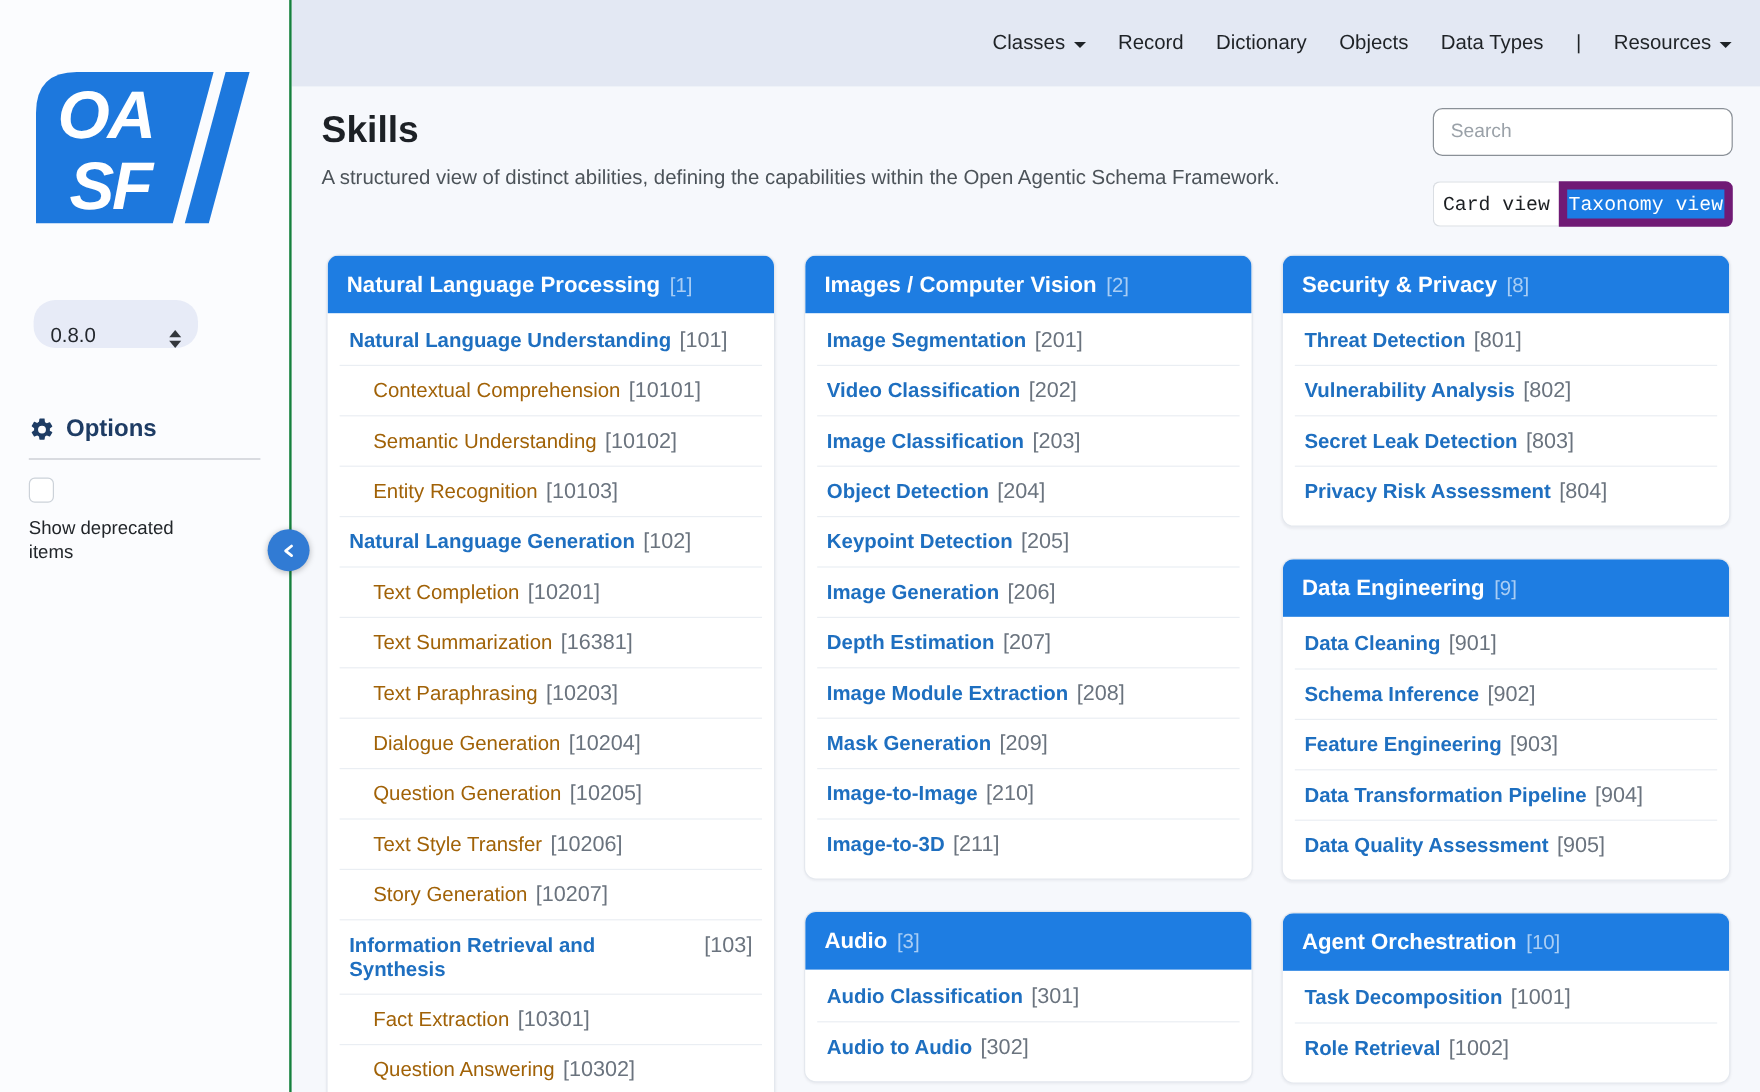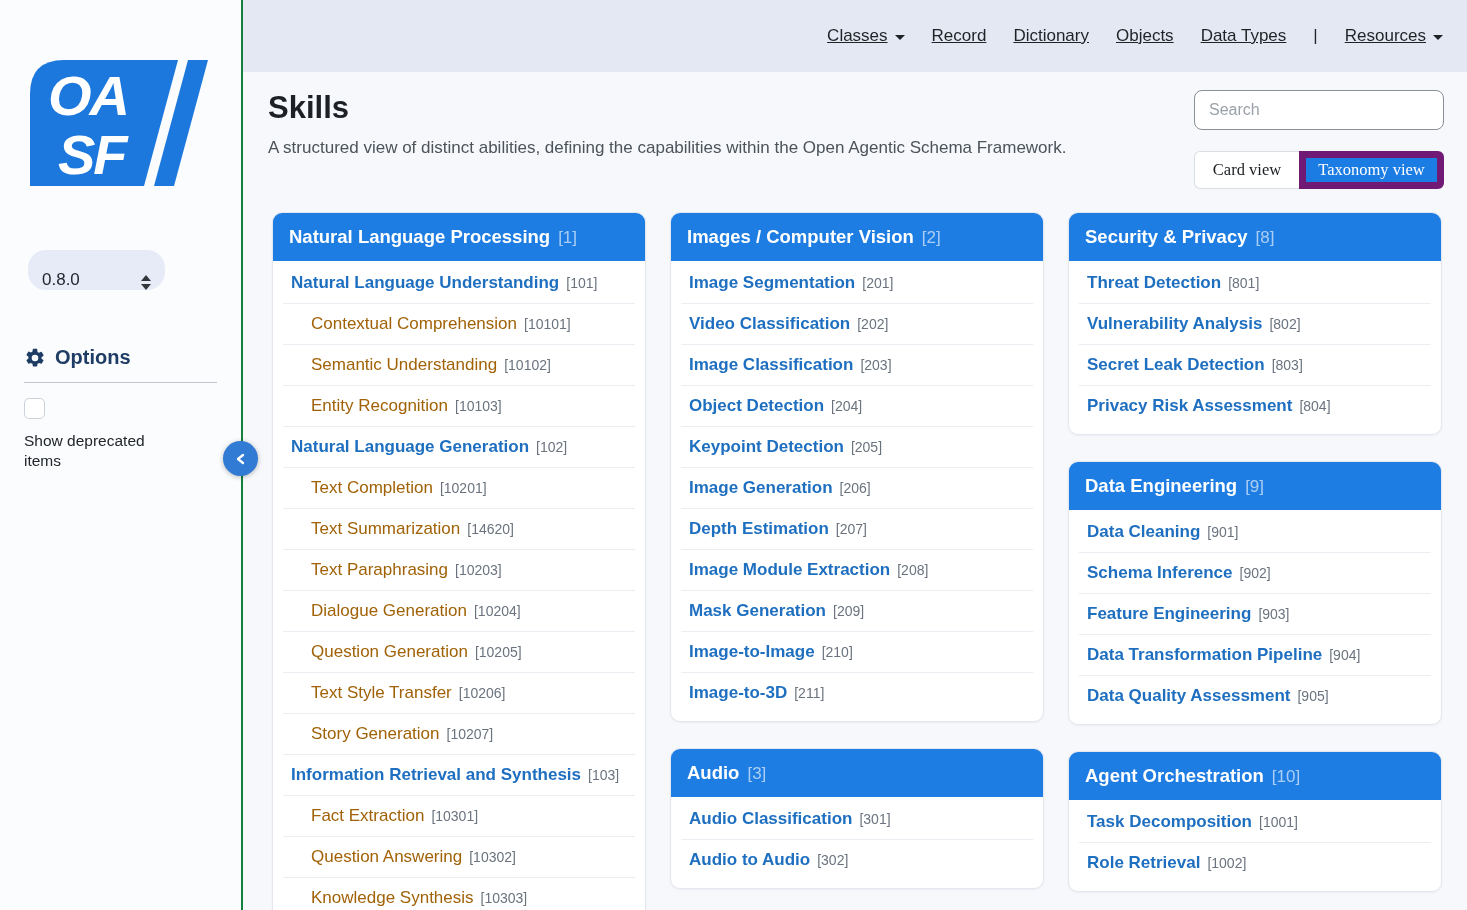--- a/index.html
+++ b/index.html
@@ -46,37 +46,37 @@
     box-shadow:0 1px 5px rgba(0,0,0,.28); z-index:5;
   }
 
   
   .main { flex:1; min-width:0; display:flex; flex-direction:column; }
   .topnav {
     height:72px; flex:none; background:#e3e8f3;
     display:flex; align-items:center; justify-content:flex-end;
     gap:27px; padding-right:24px; font-size:17px; color:#1f2327;
   }
-  .nav-item { display:flex; align-items:center; gap:7px; cursor:pointer; white-space:nowrap;text-decoration:underline; }
+  .nav-item { display:flex; align-items:center; gap:7px; cursor:pointer; white-space:nowrap; }
   .caret { display:block; width:0; height:0; border-left:5px solid transparent; border-right:5px solid transparent; border-top:5.5px solid #1f2327; margin-top:2px; }
   .nav-sep { color:#1f2327; }
 
   .content { flex:1; overflow:hidden; padding:14px 23px 0 25px; }
   .header-row { display:flex; justify-content:space-between; align-items:flex-start; }
   .page-title { margin:4px 0 0; font-size:31px; font-weight:600; color:#1d2126; line-height:1.15; }
   .subtitle { margin-top:12px; font-size:17px; color:#4c5359; }
   .right-controls { width:250px; flex:none; margin-top:4px; }
   .search {
     width:100%; height:40px; border:1px solid #8a9097; border-radius:8px;
     padding:0 14px; font-size:16px; background:#fff; color:#212529; outline:none;
     font-family:Liberation Sans, sans-serif;
   }
   .search::placeholder { color:#9aa1a8; }
   .view-toggle { display:flex; margin-top:21px; }
-  .btn { height:38px; font-size:16.5px; display:flex; align-items:center; justify-content:center; cursor:pointer; font-family:Liberation Serif, serif; }
+  .btn { height:38px; font-size:16.5px; display:flex; align-items:center; justify-content:center; cursor:pointer; font-family:Liberation Mono, monospace; }
   .btn-card { flex:1; background:#fff; border:1px solid #dadee3; border-right:0; border-radius:6px 0 0 6px; color:#1b1e21; }
   .btn-tax  { width:145px; background:#1b7ce4; border:7px solid #701a75; border-radius:0 6px 6px 0; color:#fff; }
 
   
   .grid { display:flex; gap:24px; margin:23px 0 0 4px; align-items:flex-start; }
   .col { width:374px; flex:none; display:flex; flex-direction:column; gap:26px; }
   .card {
     background:#fff; border:1px solid #e4e8ee; border-radius:10px;
     box-shadow:0 1px 2px rgba(16,24,40,.05); overflow:hidden;
   }
@@ -84,21 +84,21 @@
     background:#1e7de2; color:#fff; font-size:18.5px; font-weight:700;
     padding:13px 16px; display:flex; gap:8px; align-items:baseline;
   }
   .card-count { color:rgba(255,255,255,.62); font-weight:400; font-size:17px; }
   .card-body { padding:2px 10px 8px; }
   .row { display:flex; gap:7px; align-items:baseline; padding:10px 8px; border-top:1px solid #eaeef3; }
   .row:first-child { border-top:0; }
   .row.sub { padding-left:28px; }
   .lbl { font-size:17px; font-weight:700; color:#1e6fc0; text-decoration:none; cursor:pointer; }
   .row.sub .lbl { font-weight:400; color:#a16207;text-align:right; }
-  .code { font-size:14px; color:#6a737e; white-space:nowrap; }
+  .code { font-size:18px; color:#6a737e; white-space:nowrap; }
 </style>
 </head>
 <body>
 
 <div class="app">
 
   <aside class="sidebar">
     <a class="logo-link">
       <svg width="182" height="130" viewBox="0 0 182 130">
         <path d="M36,2 H150 L116,128 H2 V36 Q2,2 36,2 Z" fill="#1d78dd"></path>
@@ -204,21 +204,21 @@
                 <div class="row">
                   <a class="lbl">Natural Language Generation</a>
                   <span class="code">[102]</span>
                 </div>
                 <div class="row sub">
                   <a class="lbl">Text Completion</a>
                   <span class="code">[10201]</span>
                 </div>
                 <div class="row sub">
                   <a class="lbl">Text Summarization</a>
-                  <span class="code">[14620]</span>
+                  <span class="code">[16381]</span>
                 </div>
                 <div class="row sub">
                   <a class="lbl">Text Paraphrasing</a>
                   <span class="code">[10203]</span>
                 </div>
                 <div class="row sub">
                   <a class="lbl">Dialogue Generation</a>
                   <span class="code">[10204]</span>
                 </div>
                 <div class="row sub">

